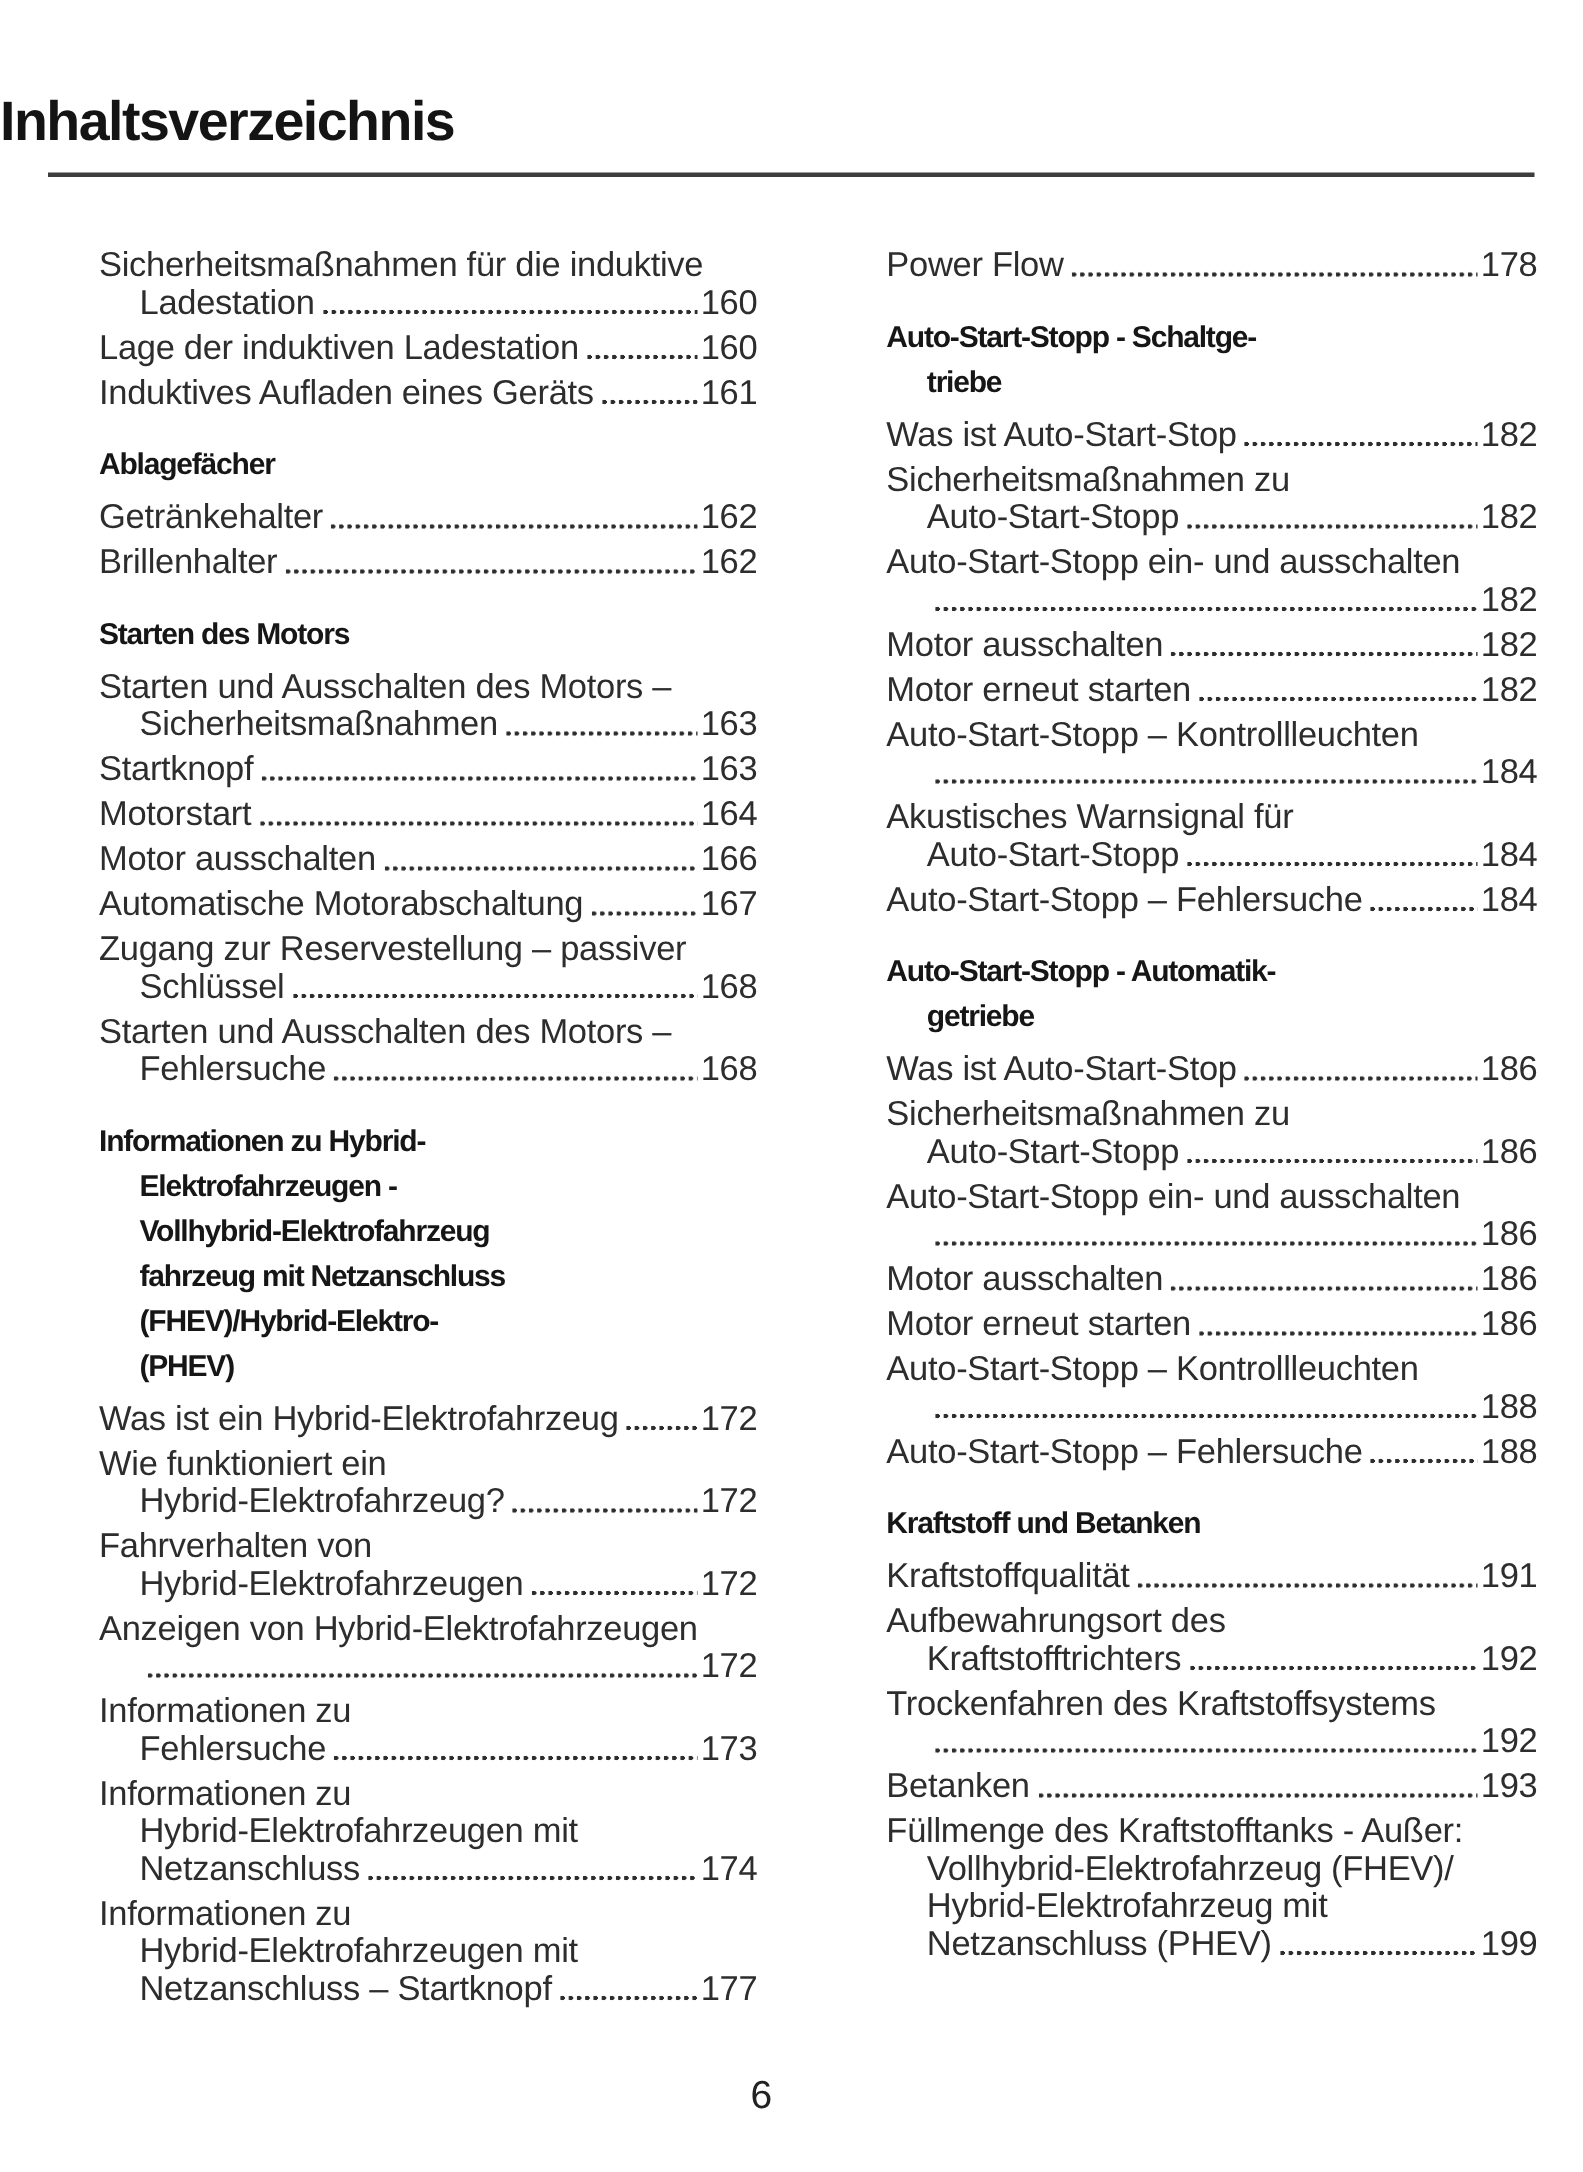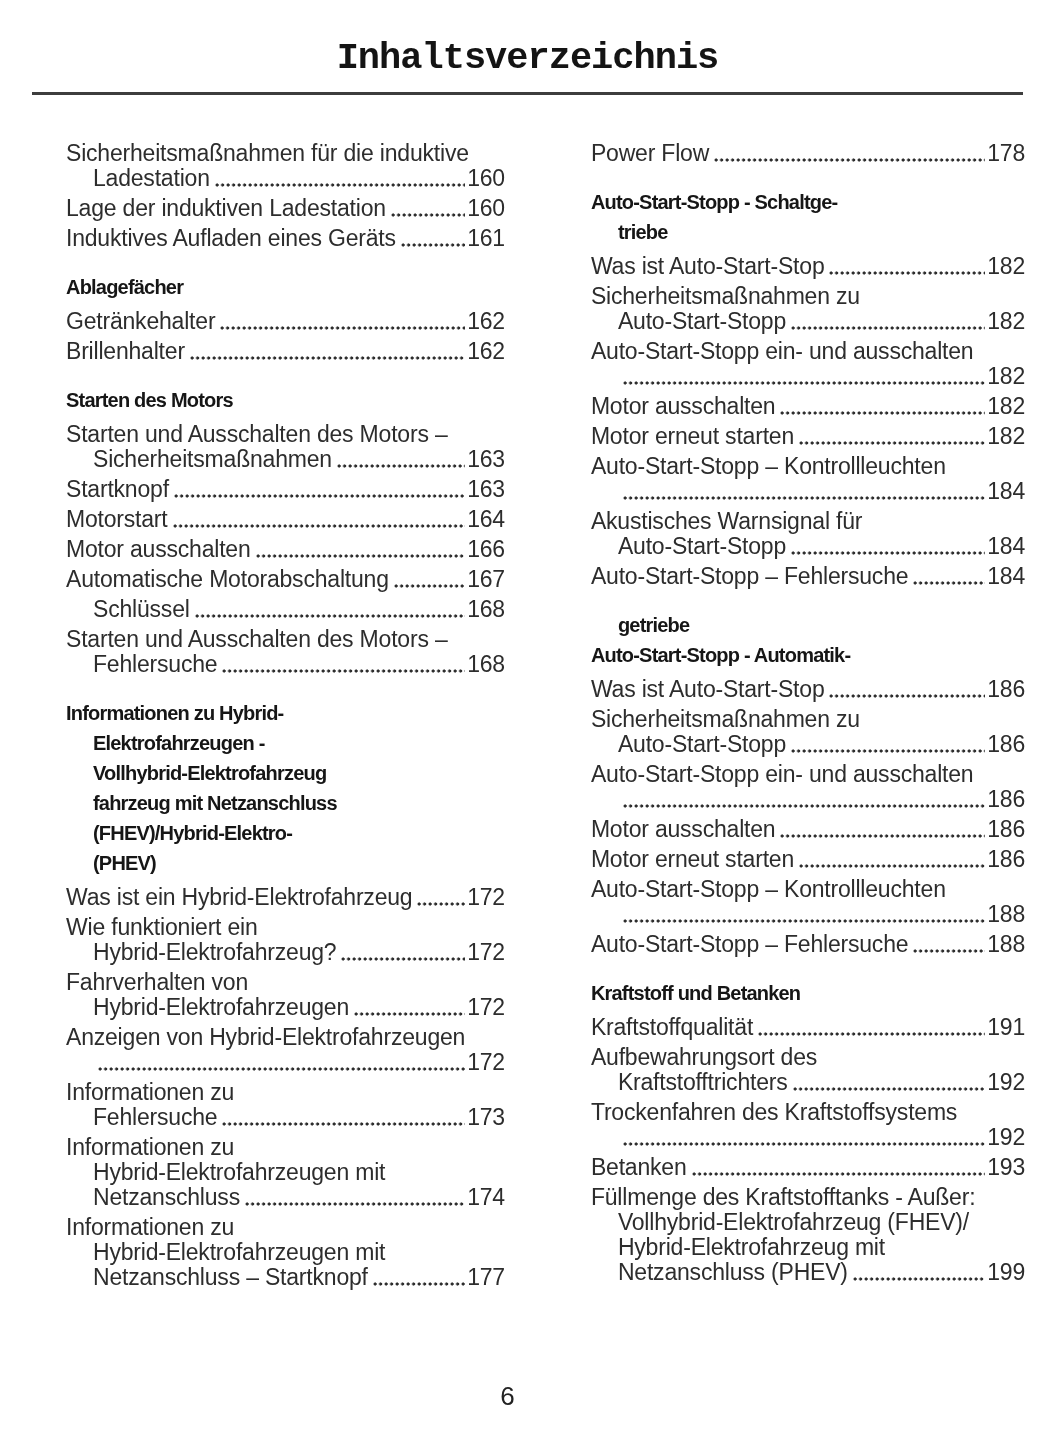--- a/index.html
+++ b/index.html
@@ -15,23 +15,23 @@
     color: #2d2d2d;
     position: relative;
   }
   .page {
     position: relative;
     width: 1055px;
     height: 1448px;
   }
   .title {
     margin: 0;
-    padding-top: 37px;
-    text-align: center;
-    font-family: Liberation Mono, monospace;
+    padding-top: 60px;
+    text-align: left;
+    font-family: Liberation Sans, sans-serif;
     font-size: 37px;
     line-height: 42px;
     font-weight: 700;
     letter-spacing: -1px;
     color: #141414;
   }
   .rule {
     height: 3px;
     background: #3d3d3d;
     margin: 13px 32px 0 32px;
@@ -178,20 +178,21 @@
           </div>
         </div>
         <div class="entry">
           <div class="row line">
             <span class="lab">Automatische Motorabschaltung</span>
             <span class="dots"></span>
             <span class="pg">167</span>
           </div>
         </div>
         <div class="entry">
+          <div class="line">Zugang zur Reservestellung – passiver</div>
           <div class="row line indent">
             <span class="lab">Schlüssel</span>
             <span class="dots"></span>
             <span class="pg">168</span>
           </div>
         </div>
         <div class="entry">
           <div class="line">Starten und Ausschalten des Motors –</div>
           <div class="row line indent">
             <span class="lab">Fehlersuche</span>
@@ -331,22 +332,22 @@
           </div>
         </div>
         <div class="entry">
           <div class="row line">
             <span class="lab">Auto-Start-Stopp – Fehlersuche</span>
             <span class="dots"></span>
             <span class="pg">184</span>
           </div>
         </div>
         <div class="section-heading">
+          <div class="heading-line">Auto-Start-Stopp - Automatik-</div>
           <div class="heading-line indent">getriebe</div>
-          <div class="heading-line">Auto-Start-Stopp - Automatik-</div>
         </div>
         <div class="entry">
           <div class="row line">
             <span class="lab">Was ist Auto-Start-Stop</span>
             <span class="dots"></span>
             <span class="pg">186</span>
           </div>
         </div>
         <div class="entry">
           <div class="line">Sicherheitsmaßnahmen zu</div>

